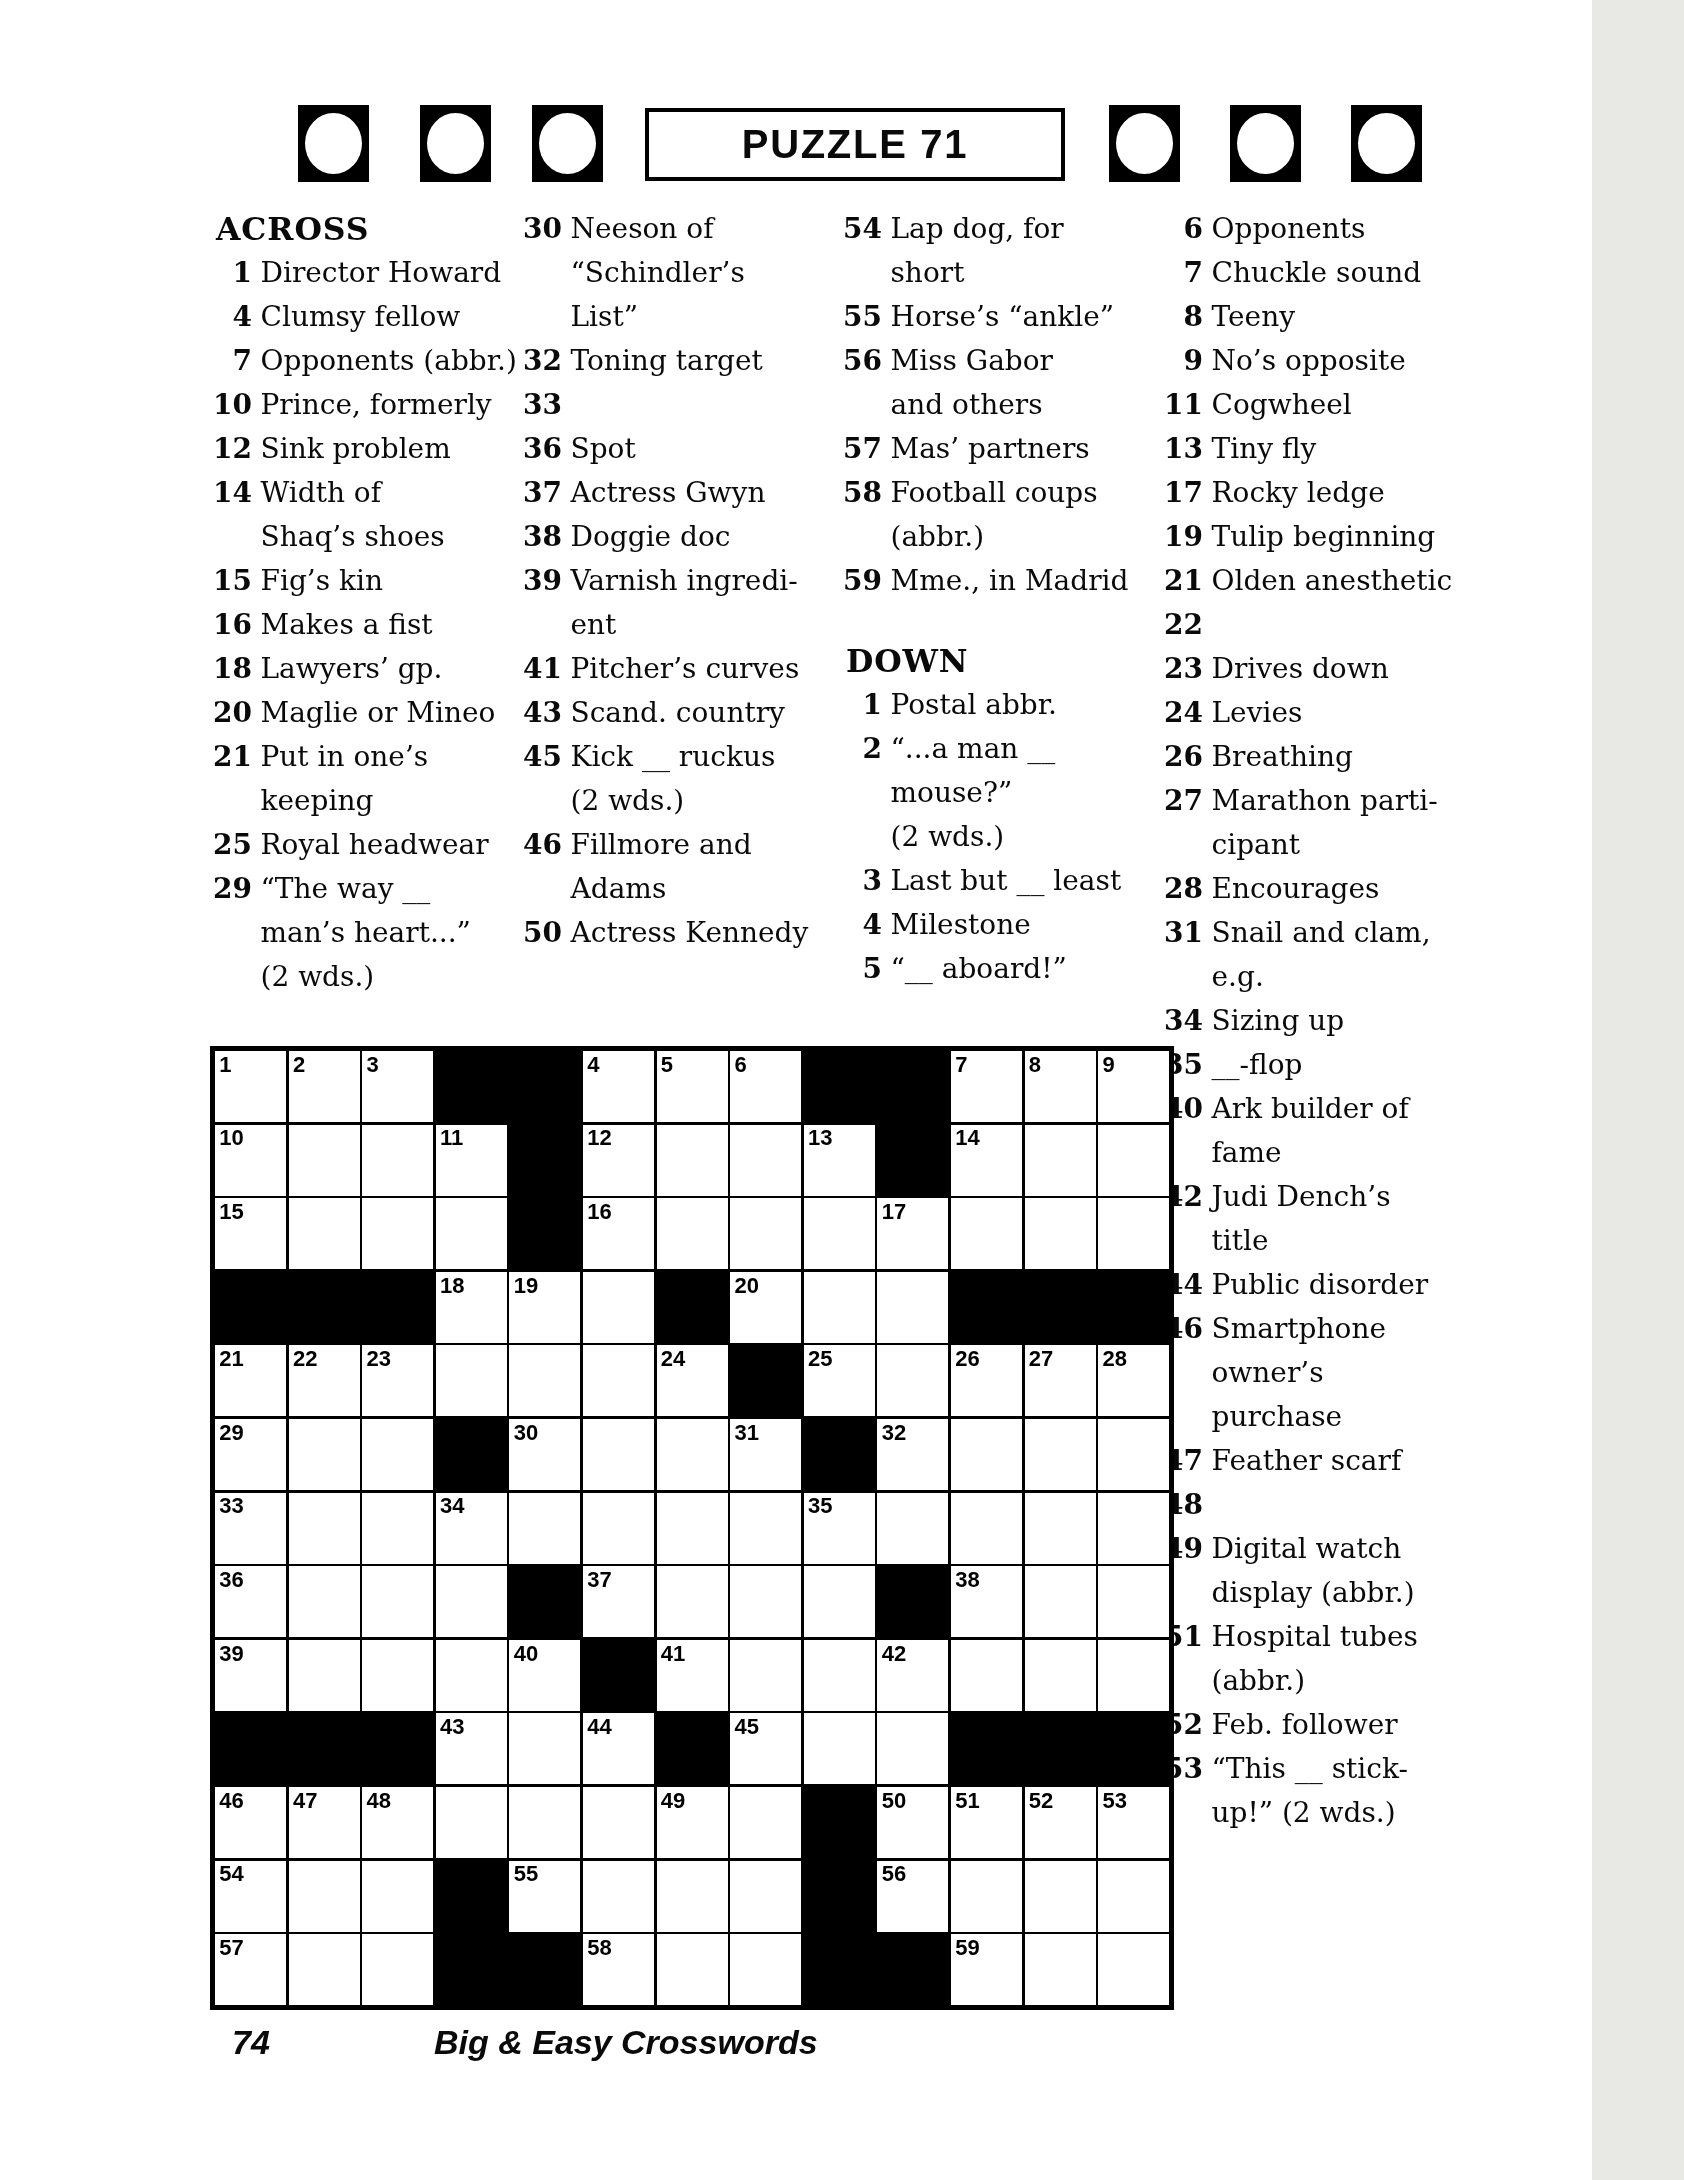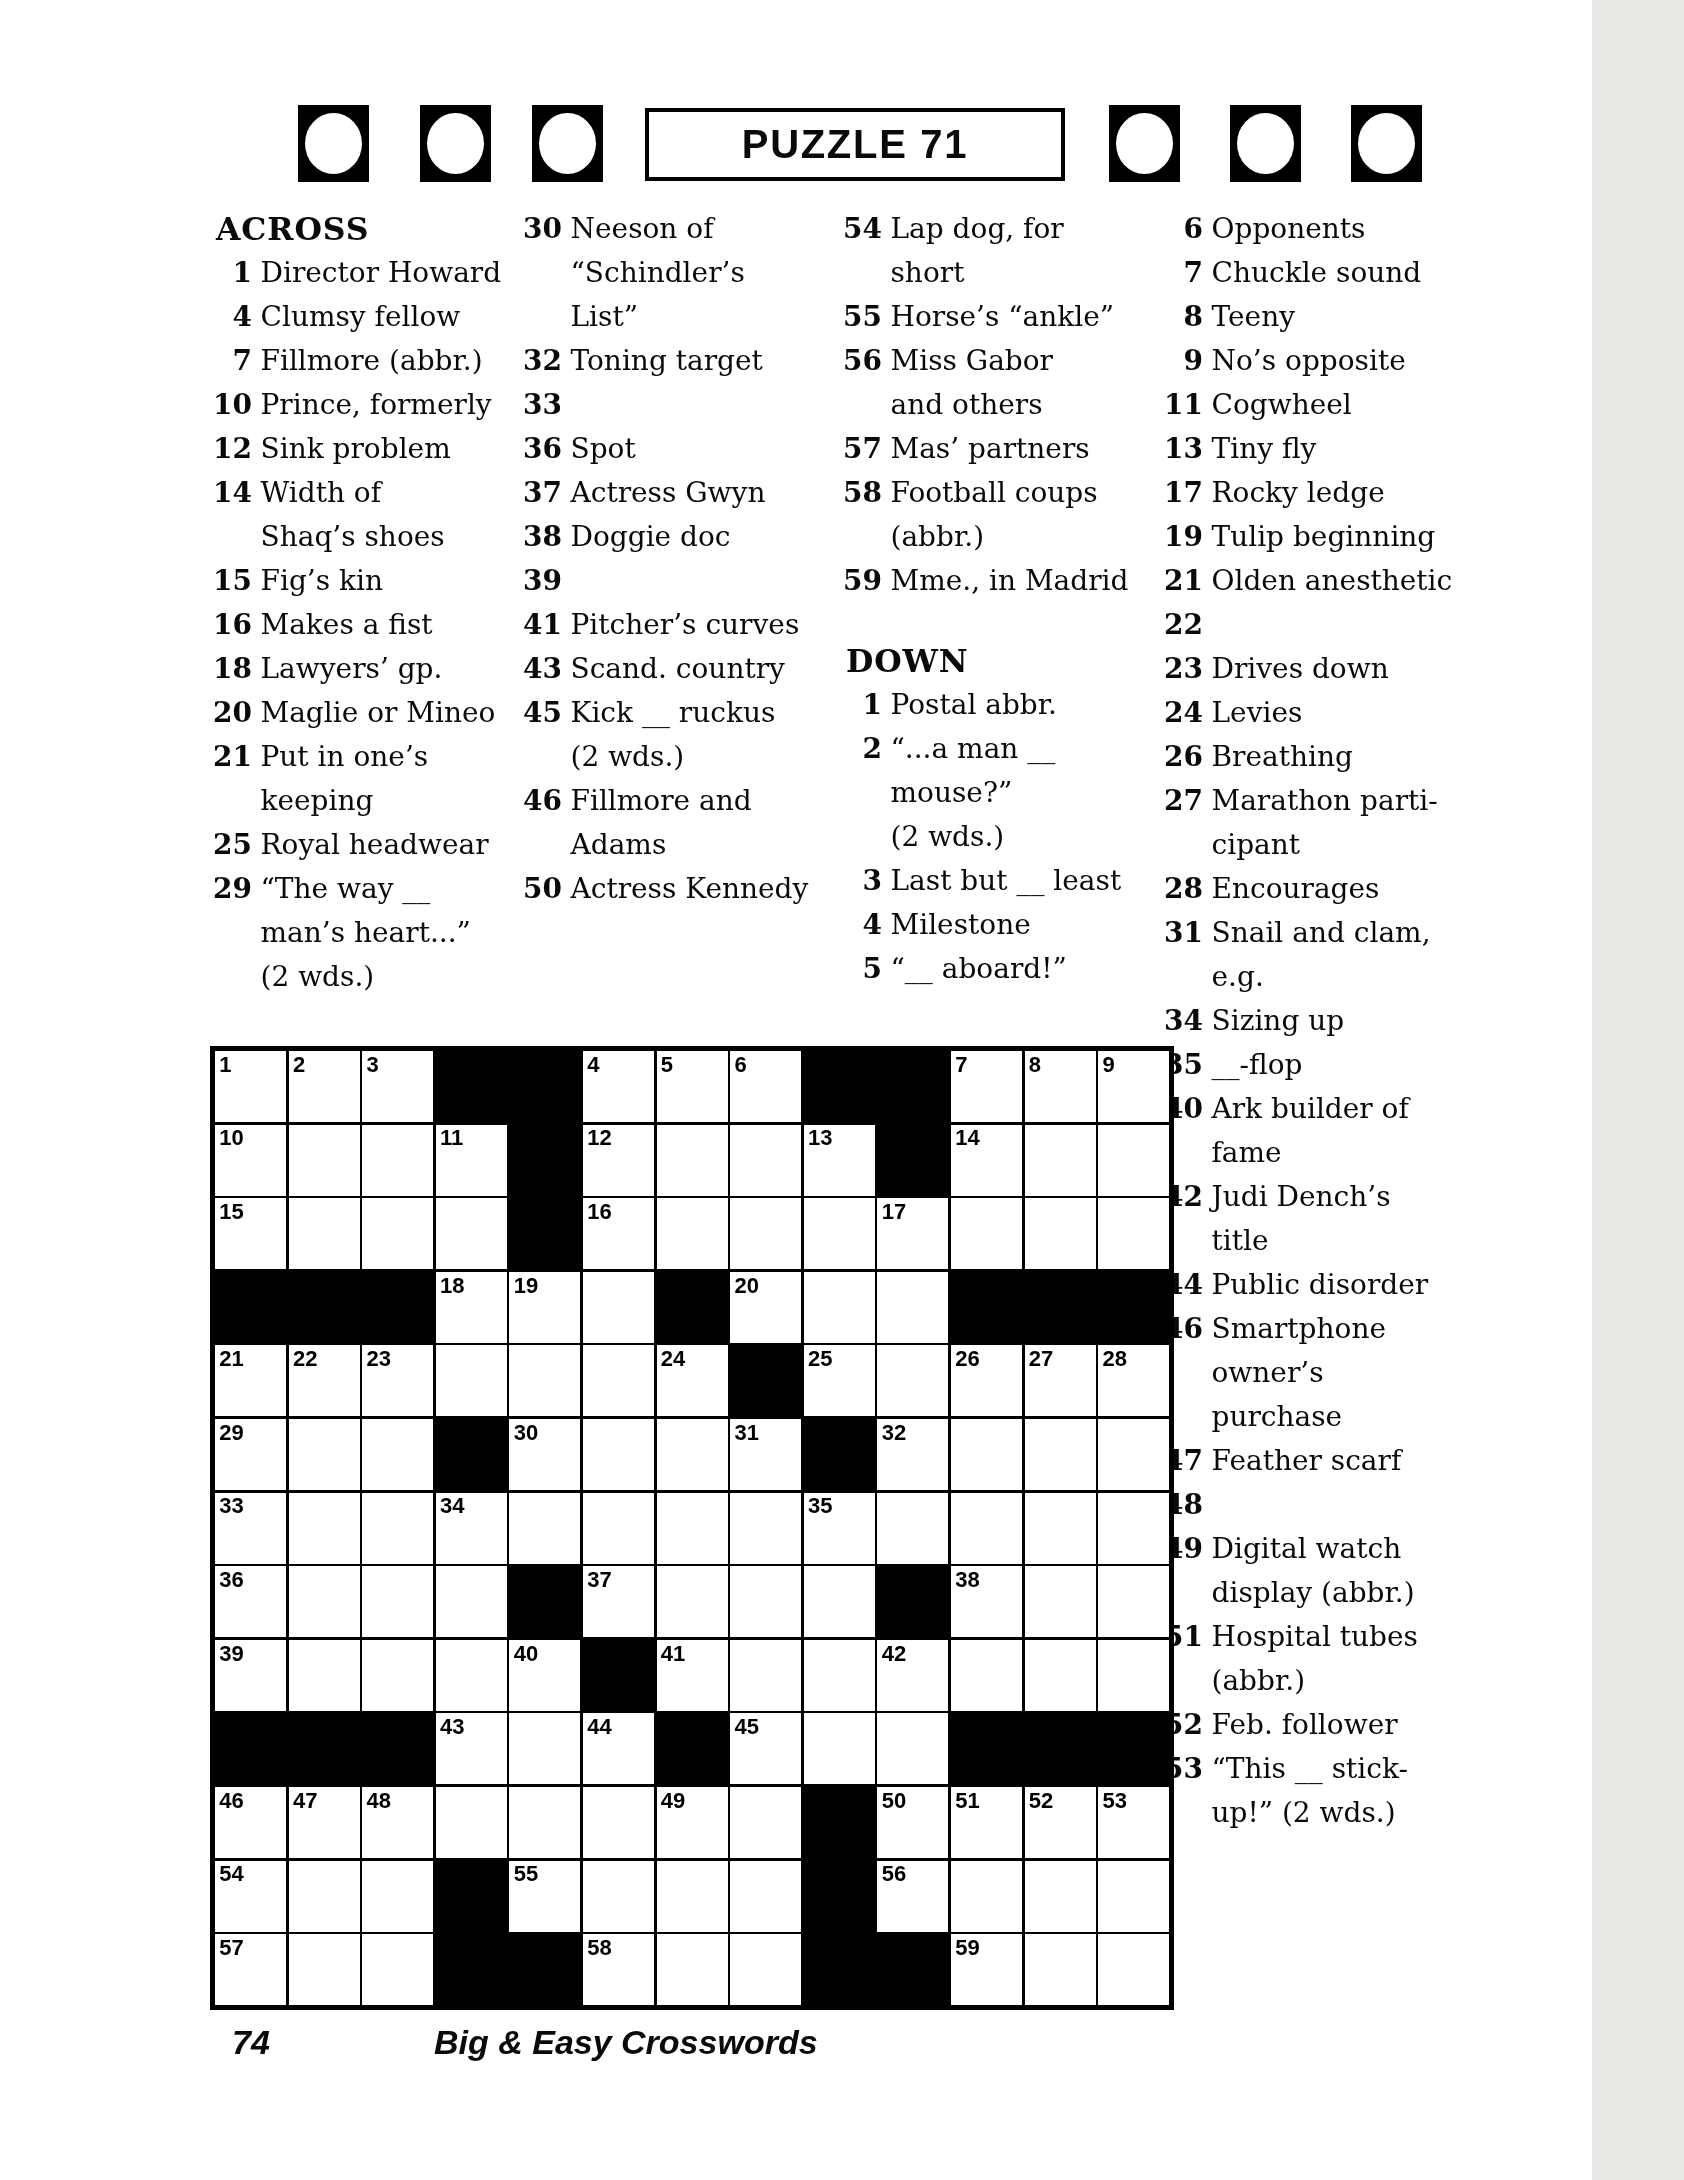--- a/index.html
+++ b/index.html
@@ -67,21 +67,21 @@
       <div class="clue">
         <span class="num">1</span>
         <span class="txt">Director Howard</span>
       </div>
       <div class="clue">
         <span class="num">4</span>
         <span class="txt">Clumsy fellow</span>
       </div>
       <div class="clue">
         <span class="num">7</span>
-        <span class="txt">Fillmore (abbr.)</span>
+        <span class="txt">Opponents (abbr.)</span>
       </div>
       <div class="clue">
         <span class="num">10</span>
         <span class="txt">Prince, formerly</span>
       </div>
       <div class="clue">
         <span class="num">12</span>
         <span class="txt">Sink problem</span>
       </div>
       <div class="clue">
@@ -142,20 +142,22 @@
       <div class="clue">
         <span class="num">37</span>
         <span class="txt">Actress Gwyn</span>
       </div>
       <div class="clue">
         <span class="num">38</span>
         <span class="txt">Doggie doc</span>
       </div>
       <div class="clue">
         <span class="num">39</span>
+        <span class="txt">Varnish ingredi-
+ent</span>
       </div>
       <div class="clue">
         <span class="num">41</span>
         <span class="txt">Pitcher’s curves</span>
       </div>
       <div class="clue">
         <span class="num">43</span>
         <span class="txt">Scand. country</span>
       </div>
       <div class="clue">

